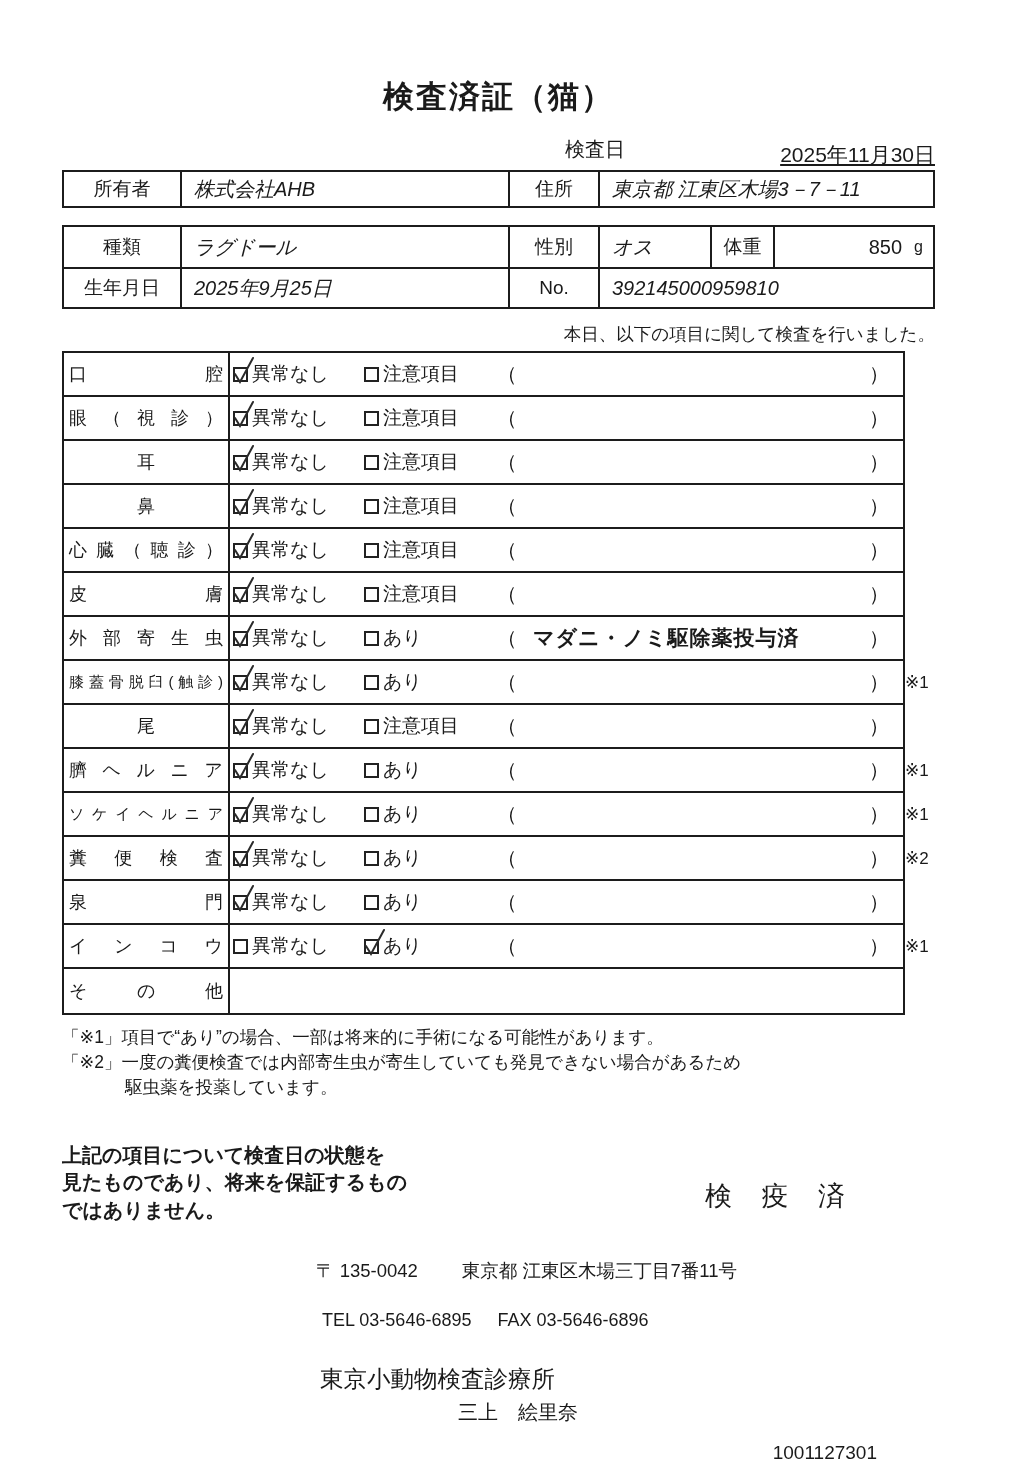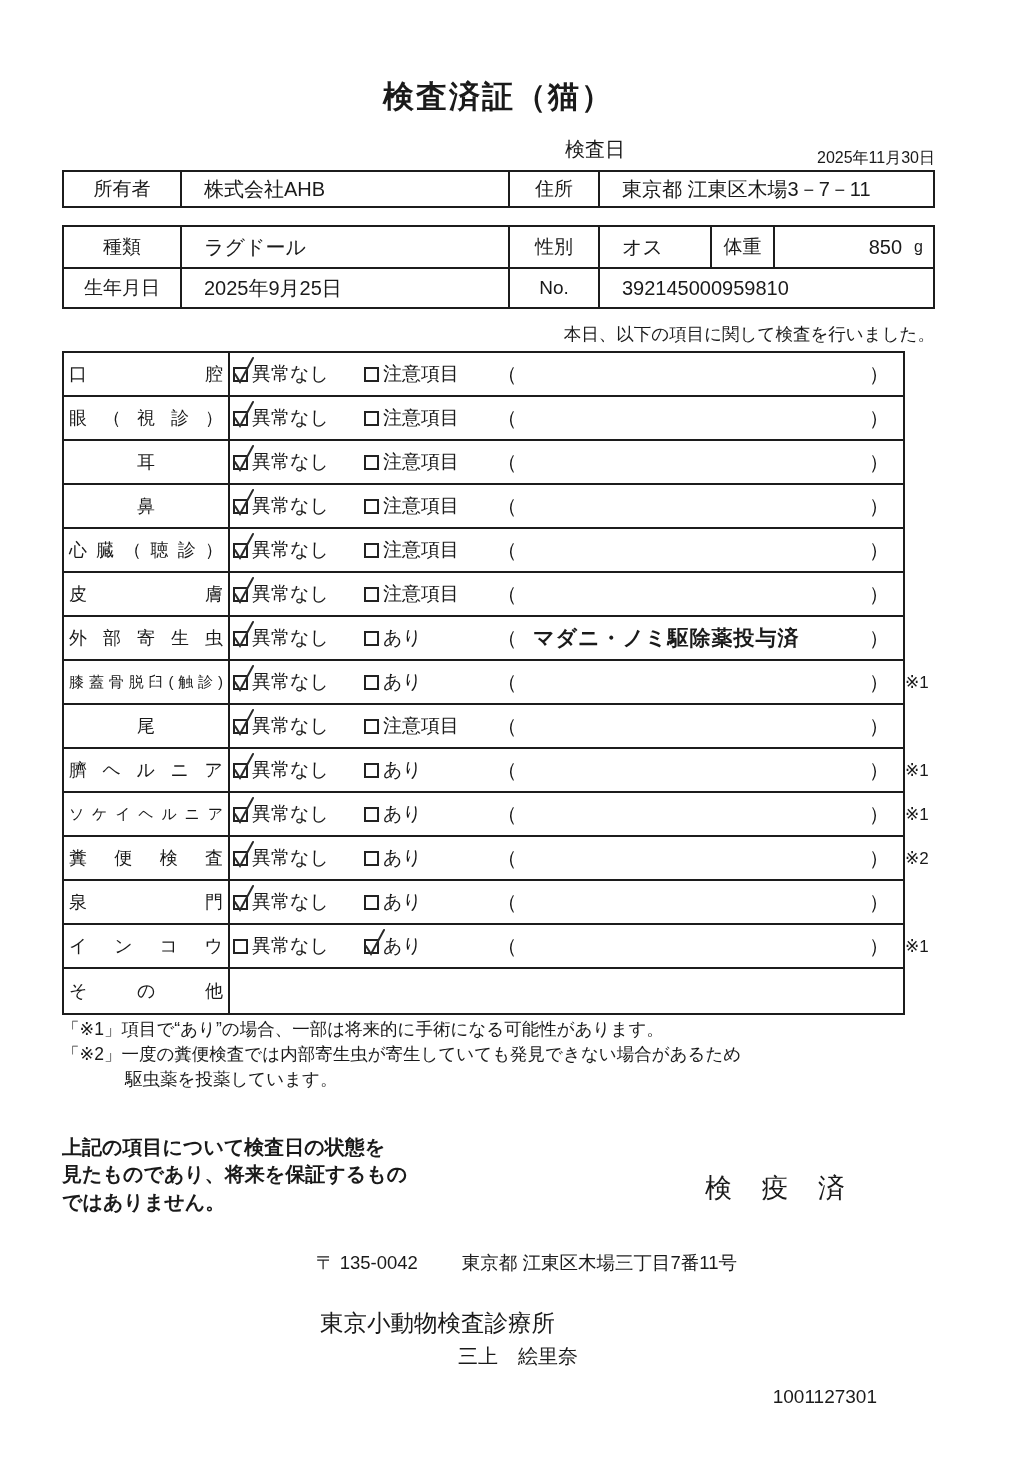--- a/index.html
+++ b/index.html
@@ -14,28 +14,28 @@
   .page { position: relative; padding: 76px 0 0 62px; width: 1010px; }
   .content { width: 873px; position: relative; }
 
   .title {
     text-align: center; font-size: 31px; font-weight: 600;
     letter-spacing: 2px;
   }
 
   .date-row { position: relative; height: 30px; margin-top: 16px; }
   .date-row .lbl { position: absolute; left: 503px; top: 2px; font-size: 20px; }
-  .date-row .val { position: absolute; right: 0; top: 14px; font-size: 16px; }
+  .date-row .val { position: absolute; right: 0; top: 7px; font-size: 21px; text-decoration: underline; }
 
   .tbl { border: 2px solid #1c1c1c; background: #fff; }
   .trow { display: flex; align-items: stretch; }
   .tcell { display: flex; align-items: center; border-left: 2px solid #1c1c1c; }
   .tcell:first-child { border-left: none; }
   .tcell.hdr { justify-content: center; font-size: 19px; }
-  .tcell.val { padding-left: 22px; font-size: 20px; }
+  .tcell.val { padding-left: 12px; font-size: 20px; font-style: italic; }
 
   .table-a { margin-top: 6px; }
   .table-a .trow { height: 34px; }
   .table-b { margin-top: 17px; }
   .table-b .trow { height: 40px; }
   .table-b .trow + .trow { border-top: 2px solid #1c1c1c; }
 
   .w-label { width: 116px; }
   .w-value1 { width: 328px; }
   .w-label2 { width: 90px; }
@@ -77,21 +77,21 @@
   .paren-close { margin-right: 14px; }
   .paren-text {
     flex: 1; font-size: 21px; font-weight: 600;
     padding-left: 16px; letter-spacing: 1px; white-space: nowrap;
   }
   .note {
     position: absolute; right: -40px; top: 50%; transform: translateY(-50%);
     font-size: 17px; width: 38px;
   }
 
-  .footnotes { margin-top: 2px; font-size: 17.5px; font-weight: 500; line-height: 1.42; }
+  .footnotes { margin-top: 10px; font-size: 17.5px; font-weight: 500; line-height: 1.42; }
   .footnotes .indent { padding-left: 63px; }
 
   .bottom-block { position: relative; margin-top: 42px; height: 100px; }
   .disclaimer { width: 410px; font-size: 20px; font-weight: 600; line-height: 1.38; }
   .stamp {
     position: absolute; left: 643px; top: 36px;
     font-size: 27px; letter-spacing: 11px; font-weight: 500; white-space: nowrap;
   }
 
   .addr-line { margin-top: 16px; padding-left: 254px; font-size: 18.5px; display: flex; }
@@ -519,20 +519,24 @@
         <div>ではありません。</div>
       </div>
       <div class="stamp">検 疫 済</div>
     </div>
 
     <div class="addr-line">
       <span class="postal">〒 135-0042</span>
       <span>東京都 江東区木場三丁目7番11号</span>
     </div>
 
+    <div class="tel-line">
+      <span class="tel">TEL 03-5646-6895</span>
+      <span>FAX 03-5646-6896</span>
+    </div>
 
     <div class="clinic-name">東京小動物検査診療所</div>
     <div class="vet-name">三上　絵里奈</div>
 
     <div class="serial">1001127301</div>
 
   </div>
 </div>
 
 </body></html>

